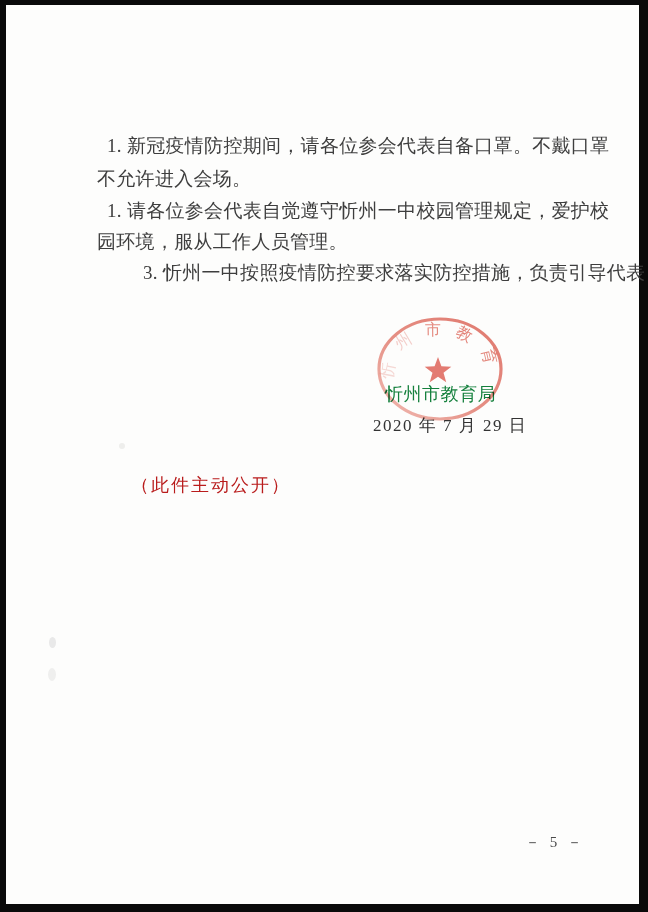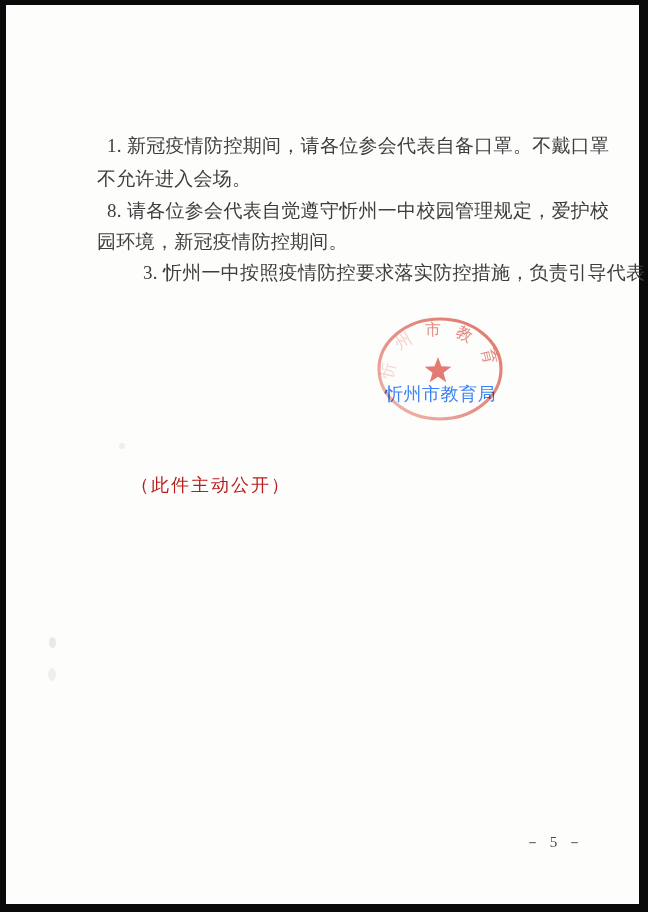--- a/index.html
+++ b/index.html
@@ -23,21 +23,21 @@
     line-height: 1;
     color: #3e3e3e;
     letter-spacing: 0.3px;
     white-space: nowrap;
   }
   .sig-agency {
     position: absolute;
     left: 379px; top: 380px;
     font-size: 18px;
     letter-spacing: 0.5px;
-    color: #3b82f6;
+    color: #15803d;
     white-space: nowrap;
     line-height: 1;
     text-align: center;
   }
   .sig-date {
     position: absolute;
     left: 367px; top: 412px;
     font-size: 17px;
     letter-spacing: 1.5px;
     color: #333;
@@ -77,25 +77,26 @@
   .speck-c { left: 113px; top: 438px; width: 6px; height: 6px; background: #eeeeec; }
 </style>
 </head>
 <body>
 
 <div class="canvas">
   <div class="page">
 
     <div class="bodyline" style="left:101px; top:131px;">1. 新冠疫情防控期间，请各位参会代表自备口罩。不戴口罩</div>
     <div class="bodyline" style="left:91px;  top:164px;">不允许进入会场。</div>
-    <div class="bodyline" style="left:101px; top:196px;">8. 请各位参会代表自觉遵守忻州一中校园管理规定，爱护校</div>
-    <div class="bodyline" style="left:91px;  top:227px;">园环境，新冠疫情防控期间。</div>
+    <div class="bodyline" style="left:101px; top:196px;">1. 请各位参会代表自觉遵守忻州一中校园管理规定，爱护校</div>
+    <div class="bodyline" style="left:91px;  top:227px;">园环境，服从工作人员管理。</div>
     <div class="bodyline" style="left:101px; top:258px;margin-left:36px;">3. 忻州一中按照疫情防控要求落实防控措施，负责引导代表</div>
 
     <div class="sig-agency">忻州市教育局</div>
+    <div class="sig-date">2020 年 7 月 29 日</div>
 
     <svg class="seal-svg" viewBox="0 0 165 160" aria-hidden="true">
       <defs>
         <linearGradient id="sealgrad" x1="0" y1="1" x2="1" y2="0">
           <stop offset="0%" stop-color="#f2b7ae"></stop>
           <stop offset="45%" stop-color="#e5857a"></stop>
           <stop offset="100%" stop-color="#df6b5f"></stop>
         </linearGradient>
         <path id="seal-arc" d="M 38.8 89 A 46 35 0 1 1 125.2 89" fill="none"></path>
       </defs>

